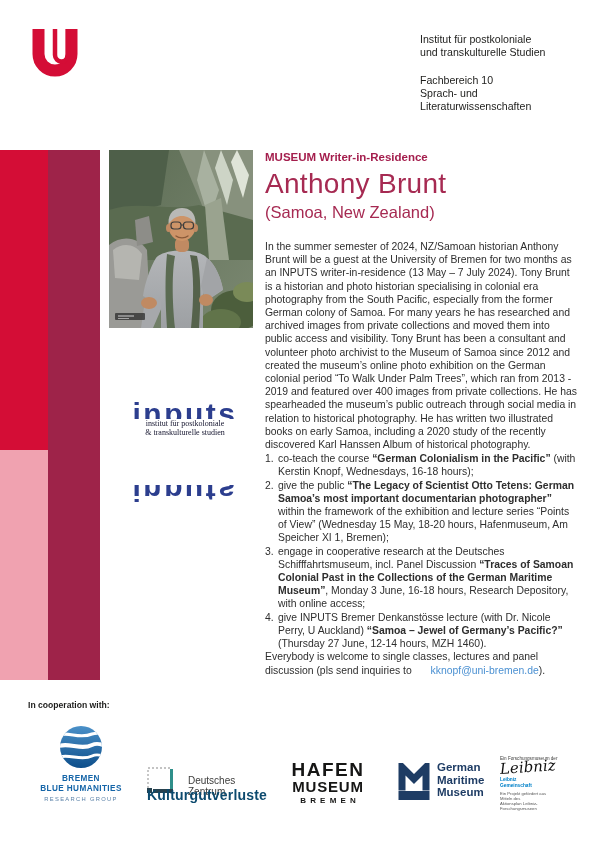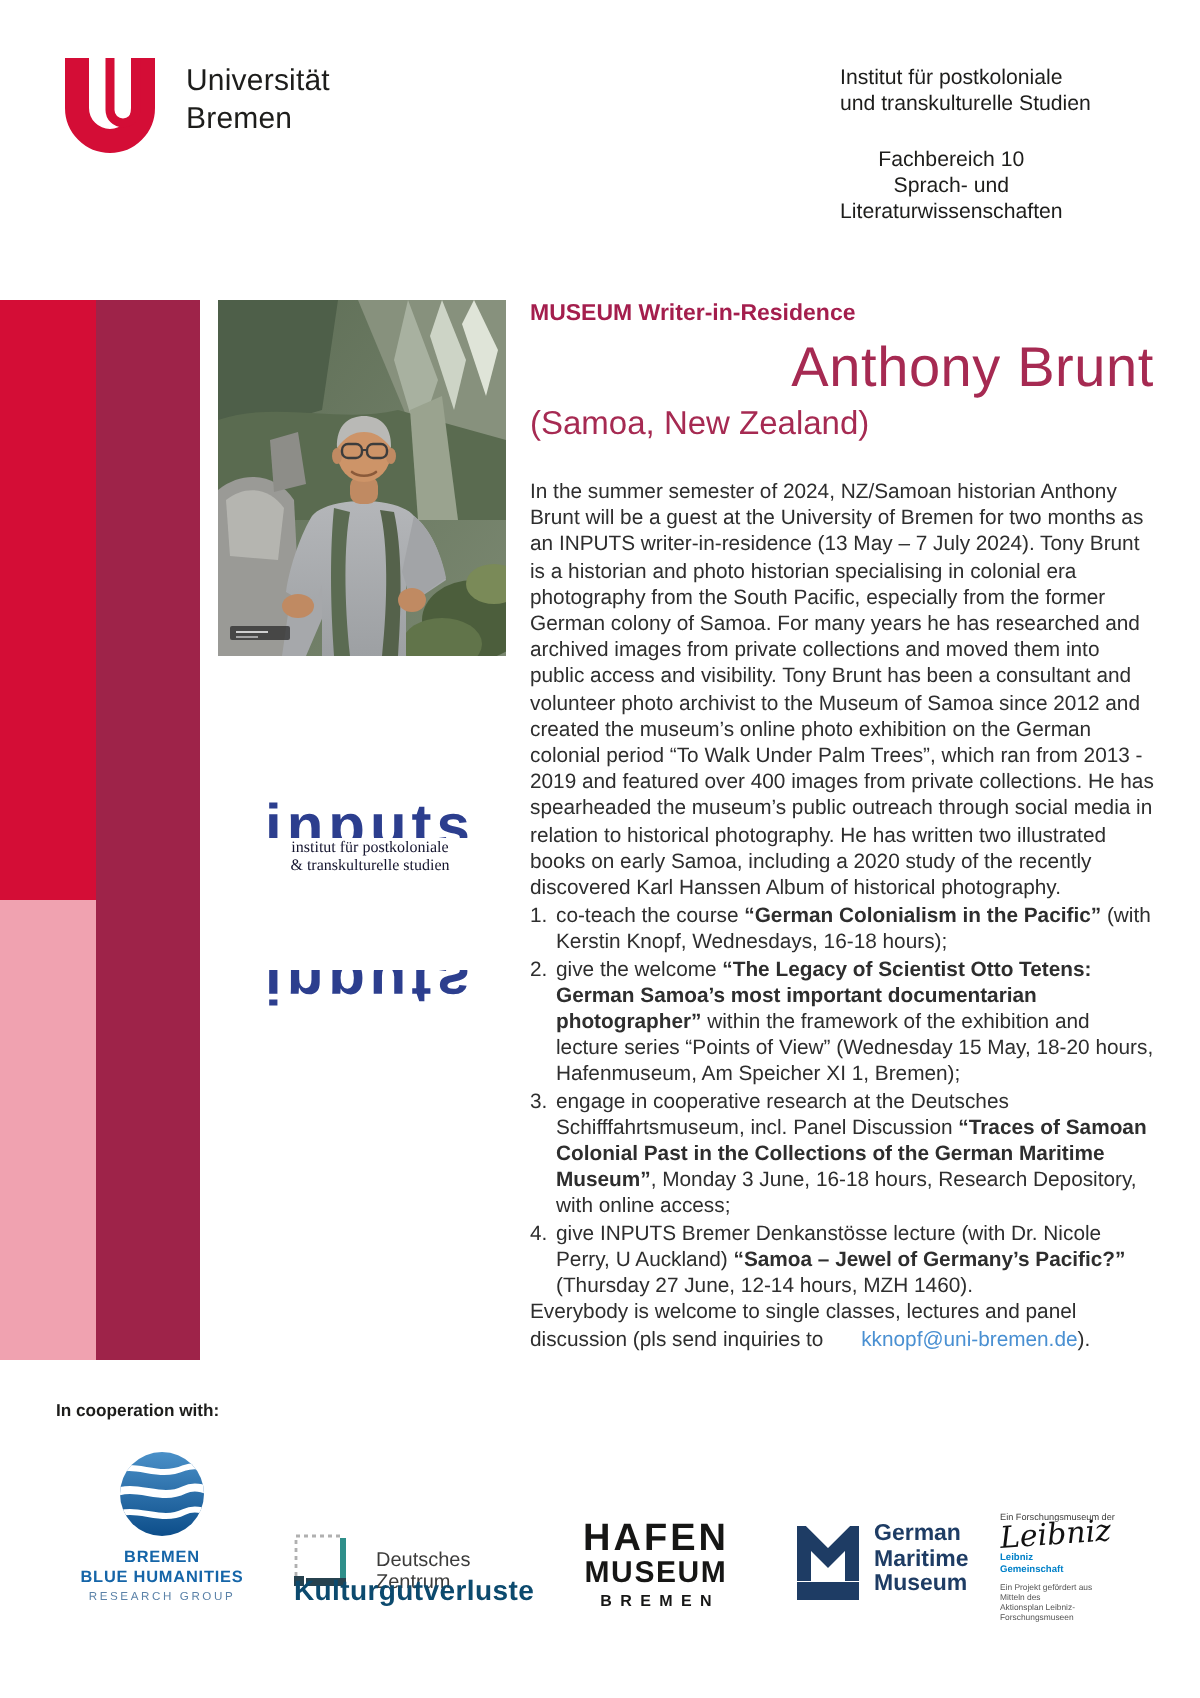--- a/index.html
+++ b/index.html
@@ -4,40 +4,40 @@
 <style>
   * { margin:0; padding:0; box-sizing:border-box; }
   html,body { background:#fff; }
   body { font-family:"Liberation Sans", sans-serif; }
   .page { position:relative; width:600px; height:849px; background:#fff; overflow:hidden; }
 
   
   .uni-logo { position:absolute; left:32px; top:28px; }
   .uni-name { position:absolute; left:93px; top:32px; font-size:15px; line-height:18.5px; font-weight:500; color:#1d1d1b; letter-spacing:.1px; }
   .inst-block { position:absolute; left:420px; top:33px; font-size:10.6px; line-height:13px; font-weight:500; color:#1d1d1b; }
-  .dept-block { position:absolute; left:420px; top:74px; font-size:10.6px; line-height:13px; font-weight:500; color:#1d1d1b;text-align:center; }
+  .dept-block { position:absolute; left:420px; top:74px; font-size:10.6px; line-height:13px; font-weight:500; color:#1d1d1b; }
 
   
   .bar-red   { position:absolute; left:0;  top:150px; width:48px; height:300px; background:#d40d36; }
   .bar-pink  { position:absolute; left:0;  top:450px; width:48px; height:230px; background:#f0a2b0; }
   .bar-maroon{ position:absolute; left:48px; top:150px; width:52px; height:530px; background:#9e2349; }
 
   
   .photo { position:absolute; left:109px; top:150px; width:144px; height:178px; }
 
   
   .inputs-logo { position:absolute; left:131px; top:352px; width:108px; text-align:center; }
   .inputs-word { font-weight:bold; font-size:30px; line-height:27px; letter-spacing:2.5px; color:#2c3e8e; height:19px; overflow:hidden;margin-top:48px; }
   .inputs-word.flip { transform:scaleY(-1); }
   .inputs-mid { font-family:"Liberation Serif", serif; font-size:8px; line-height:8.5px; color:#14142e; margin:1px 0 1px 0; }
 
   
   .content { position:absolute; left:265px; top:145px; width:312px; color:#2e2e2e; }
   .kicker  { margin-top:6px; font-size:11.5px; font-weight:bold; color:#a41e4d; }
-  .title   { margin-top:5px; font-size:28px; font-weight:400; color:#a62a52; letter-spacing:.3px;text-align:right; }
+  .title   { margin-top:5px; font-size:28px; font-weight:400; color:#a62a52; letter-spacing:.3px; }
   .subtitle{ margin-top:3px; font-size:16.5px; font-weight:400; color:#a62a52; }
   .intro   { margin-top:18px; font-size:10.4px; line-height:13.2px; }
   .act-heading { margin-top:16px; font-size:10.4px; line-height:13.2px; font-weight:bold; }
   .activities { margin-top:1px; font-size:10.4px; line-height:13.2px; }
   .act-item { display:flex; }
   .act-num { width:13px; flex:none; }
   .act-text { flex:1; }
   .b { font-weight:bold; }
   .organisation { margin-top:12px; font-size:10.4px; line-height:13.2px; }
   .closing { font-size:10.4px; line-height:13.2px; }
@@ -73,24 +73,20 @@
 </style>
 </head>
 <body>
 
 <div class="page">
 
   <svg class="uni-logo" width="46" height="50" viewBox="0 0 46 50">
     <path d="M6.5 1 V26 a16.5 16.5 0 0 0 33 0 V1" fill="none" stroke="#d40d36" stroke-width="12"></path>
     <path d="M23 1 V27 a6.5 6.5 0 0 0 13 0 V1" fill="none" stroke="#d40d36" stroke-width="4.5"></path>
   </svg>
-  <div class="uni-name">
-    <div>Universität</div>
-    <div>Bremen</div>
-  </div>
   <div class="inst-block">
     <div>Institut für postkoloniale</div>
     <div>und transkulturelle Studien</div>
   </div>
   <div class="dept-block">
     <div>Fachbereich 10</div>
     <div>Sprach- und</div>
     <div>Literaturwissenschaften</div>
   </div>
 
@@ -165,21 +161,21 @@
     <div class="title">Anthony Brunt</div>
     <div class="subtitle">(Samoa, New Zealand)</div>
     <p class="intro">In the summer semester of 2024, NZ/Samoan historian Anthony Brunt will be a guest at the University of Bremen for two months as an INPUTS writer-in-residence (13 May – 7 July 2024). Tony Brunt is a historian and photo historian specialising in colonial era photography from the South Pacific, especially from the former German colony of Samoa. For many years he has researched and archived images from private collections and moved them into public access and visibility. Tony Brunt has been a consultant and volunteer photo archivist to the Museum of Samoa since 2012 and created the museum’s online photo exhibition on the German colonial period “To Walk Under Palm Trees”, which ran from 2013 - 2019 and featured over 400 images from private collections. He has spearheaded the museum’s public outreach through social media in relation to historical photography. He has written two illustrated books on early Samoa, including a 2020 study of the recently discovered Karl Hanssen Album of historical photography.</p>
     <div class="activities">
         <div class="act-item">
           <span class="act-num">1.</span>
           <span class="act-text"><span>co-teach the course </span><span class="b">“German Colonialism in the Pacific”</span><span> (with Kerstin Knopf, Wednesdays, 16-18 hours);</span></span>
         </div>
         <div class="act-item">
           <span class="act-num">2.</span>
-          <span class="act-text"><span>give the welcome </span><span class="b">“The Legacy of Scientist Otto Tetens: German Samoa’s most important documentarian photographer”</span><span> within the framework of the exhibition and lecture series “Points of View” (Wednesday 15 May, 18-20 hours, Hafenmuseum, Am Speicher XI 1, Bremen);</span></span>
+          <span class="act-text"><span>give the public </span><span class="b">“The Legacy of Scientist Otto Tetens: German Samoa’s most important documentarian photographer”</span><span> within the framework of the exhibition and lecture series “Points of View” (Wednesday 15 May, 18-20 hours, Hafenmuseum, Am Speicher XI 1, Bremen);</span></span>
         </div>
         <div class="act-item">
           <span class="act-num">3.</span>
           <span class="act-text"><span>engage in cooperative research at the Deutsches Schifffahrtsmuseum, incl. Panel Discussion </span><span class="b">“Traces of Samoan Colonial Past in the Collections of the German Maritime Museum”</span><span>, Monday 3 June, 16-18 hours, Research Depository, with online access;</span></span>
         </div>
         <div class="act-item">
           <span class="act-num">4.</span>
           <span class="act-text"><span>give INPUTS Bremer Denkanstösse lecture (with Dr. Nicole Perry, U Auckland) </span><span class="b">“Samoa – Jewel of Germany’s Pacific?”</span><span> (Thursday 27 June, 12-14 hours, MZH 1460).</span></span>
         </div>
       </div>

